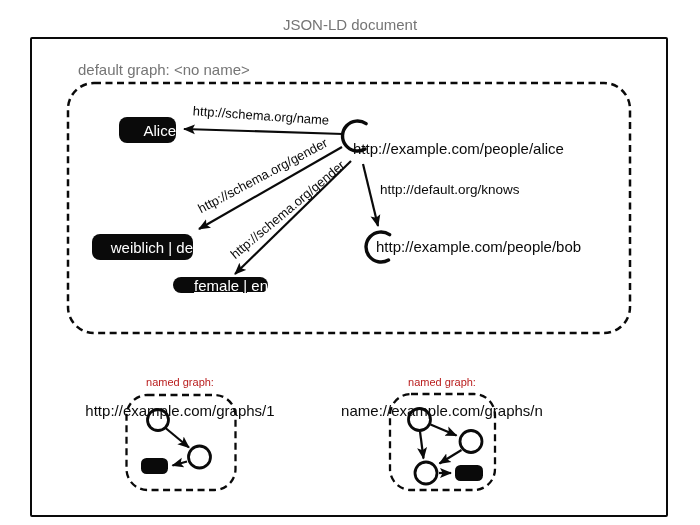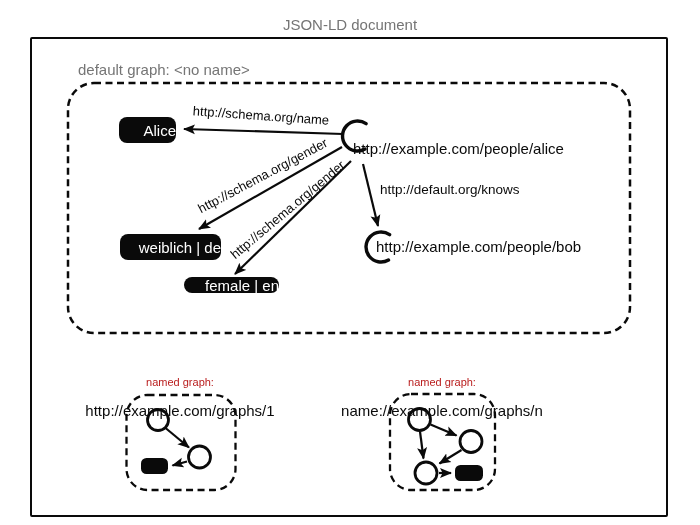--- a/index.html
+++ b/index.html
@@ -12,22 +12,22 @@
     left:0;top:16px;width:700px;text-align:center;
     font-size:15px;color:#757575;
   }
   .dg-label{left:78px;top:61px;font-size:15px;color:#757575;white-space:nowrap;}
   .node-box{
     background:#0a0a0a;color:#ffffff;border-radius:8px;
     display:flex;align-items:center;justify-content:flex-end;
     font-size:15px;white-space:nowrap;
   }
   .alice-box{left:119px;top:117px;width:57px;height:26px;}
-  .weiblich-box{left:92px;top:234px;width:101px;height:26px;margin-left:28px;}
-  .female-box{left:184px;top:277px;width:95px;height:16px;}
+  .weiblich-box{left:92px;top:234px;width:101px;height:26px;}
+  .female-box{left:173px;top:277px;width:95px;height:16px;text-decoration:underline;}
   .iri-text{font-size:15px;color:#0a0a0a;white-space:nowrap;line-height:16px;}
   .alice-iri{left:353px;top:141px;}
   .bob-iri{left:376px;top:239px;}
   .edge-label{
     font-size:13px;color:#0a0a0a;white-space:nowrap;line-height:14px;
     transform:translate(-50%,-50%);
   }
   .name-label{left:261px;top:116px;transform:translate(-50%,-50%) rotate(4deg);}
   .gender1-label{left:263px;top:176px;transform:translate(-50%,-50%) rotate(-28deg);}
   .gender2-label{left:288px;top:210px;transform:translate(-50%,-50%) rotate(-40deg);}

